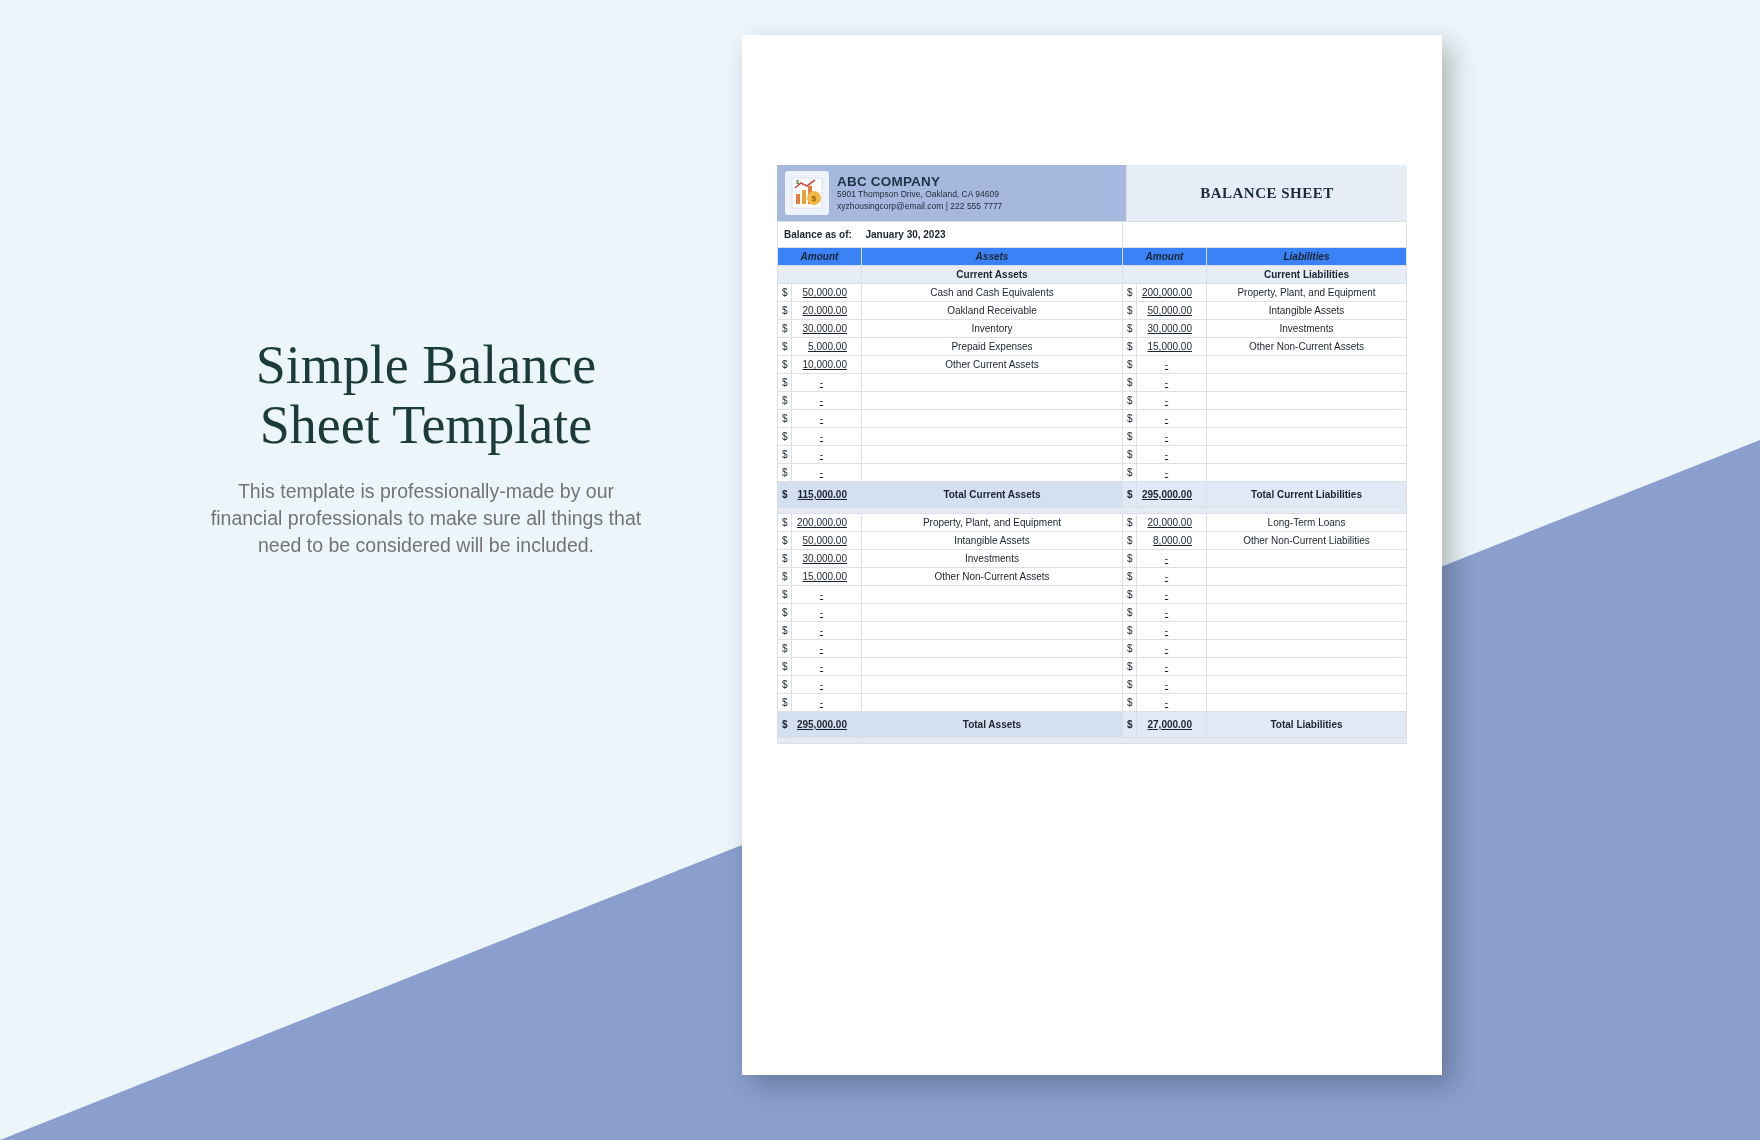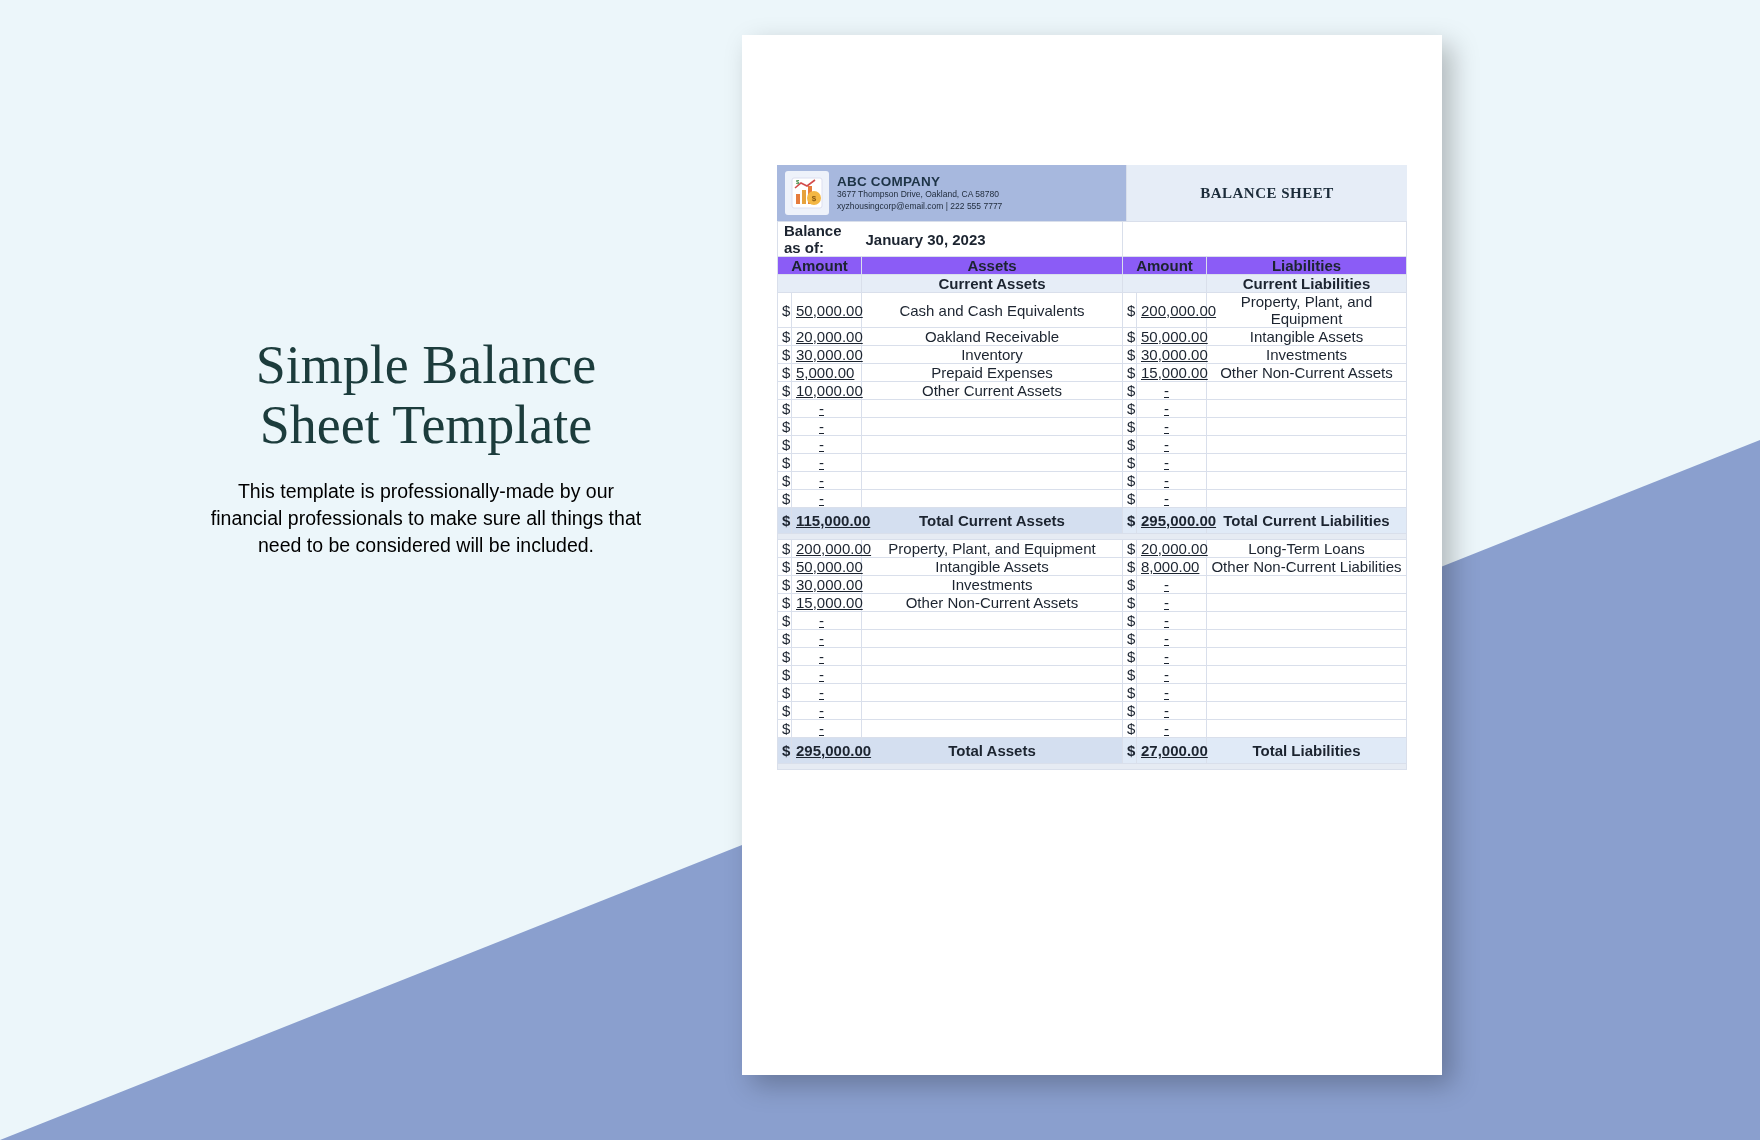--- a/index.html
+++ b/index.html
@@ -31,21 +31,21 @@
   .left-text h1 {
     font-family: Georgia, 'Times New Roman', serif;
     font-weight: 400;
     color: #1c3c3c;
     font-size: 54px;
     line-height: 1.12;
     text-align: center;
     margin-bottom: 22px;
   }
   .left-text p {
-    color: #000000;
+    color: #737373;
     font-size: 19.5px;
     line-height: 1.38;
     text-align: center;
   }
   .page {
     position: absolute;
     top: 35px;
     left: 742px;
     width: 700px;
     height: 1040px;
@@ -99,31 +99,31 @@
     font-family: Georgia, 'Times New Roman', serif;
     font-weight: 700;
     font-size: 15px;
     letter-spacing: .5px;
     color: #1c2c3a;
   }
   table {
     border-collapse: collapse;
     width: 100%;
     table-layout: fixed;
-    font-size: 15px;
+    font-size: 10px;
     color: #1c2430;
   }
   td { border: 1px solid #d9dfeb; padding: 0 4px; height: 18px; vertical-align: middle; }
   .h26 td { height: 26px; }
   .dol { width: 14px; text-align: center; }
   .amt  { width: 65px; text-align: right; padding-right: 14px; text-decoration: underline; }
   .lbl  { text-align: center; }
   .lblR { width: 200px; text-align: center; }
   .bold { font-weight: 700; }
-  .bg-head   { background: #8b5cf6; }
+  .bg-head   { background: #3b82f6; font-style: italic; }
   .bg-sub    { background: #e6edf7; border-radius: 9px; }
   .bg-total  { background: #d4dff0; }
   .bg-totalL { background: #e0eaf7; }
   .asof td:first-child { border-left:1px solid #d9dfeb; }
   .dash { text-align:center; }
   .sep td { background:#e6ebf3; height:6px; padding:0; }
 </style>
 </head>
 <body>
 
@@ -145,21 +145,21 @@
           <rect x="12" y="14" width="4" height="14" fill="#e6a23c"></rect>
           <rect x="18" y="10" width="4" height="18" fill="#e67c3c"></rect>
           <circle cx="24" cy="22" r="7" fill="#f3b744"></circle>
           <text x="24" y="25" text-anchor="middle" font-size="8" fill="#8a5a12" font-weight="700">$</text>
           <polyline points="5,12 11,7 17,10 25,4" fill="none" stroke="#d34b4b" stroke-width="1.6"></polyline>
           <text x="6" y="8" font-size="6" fill="#2e7d32" font-weight="700">$</text>
         </svg>
       </div>
       <div class="hdr-company">
         <div class="cname">ABC COMPANY</div>
-        <div class="cmeta">3677 Thompson Drive, Oakland, CA 58780</div>
+        <div class="cmeta">5901 Thompson Drive, Oakland, CA 94609</div>
         <div class="cmeta">xyzhousingcorp@email.com | 222 555 7777</div>
       </div>
     </div>
     <div class="hdr-right">
       <div class="title">BALANCE SHEET</div>
     </div>
   </div>
 
   <table>
     <colgroup>

